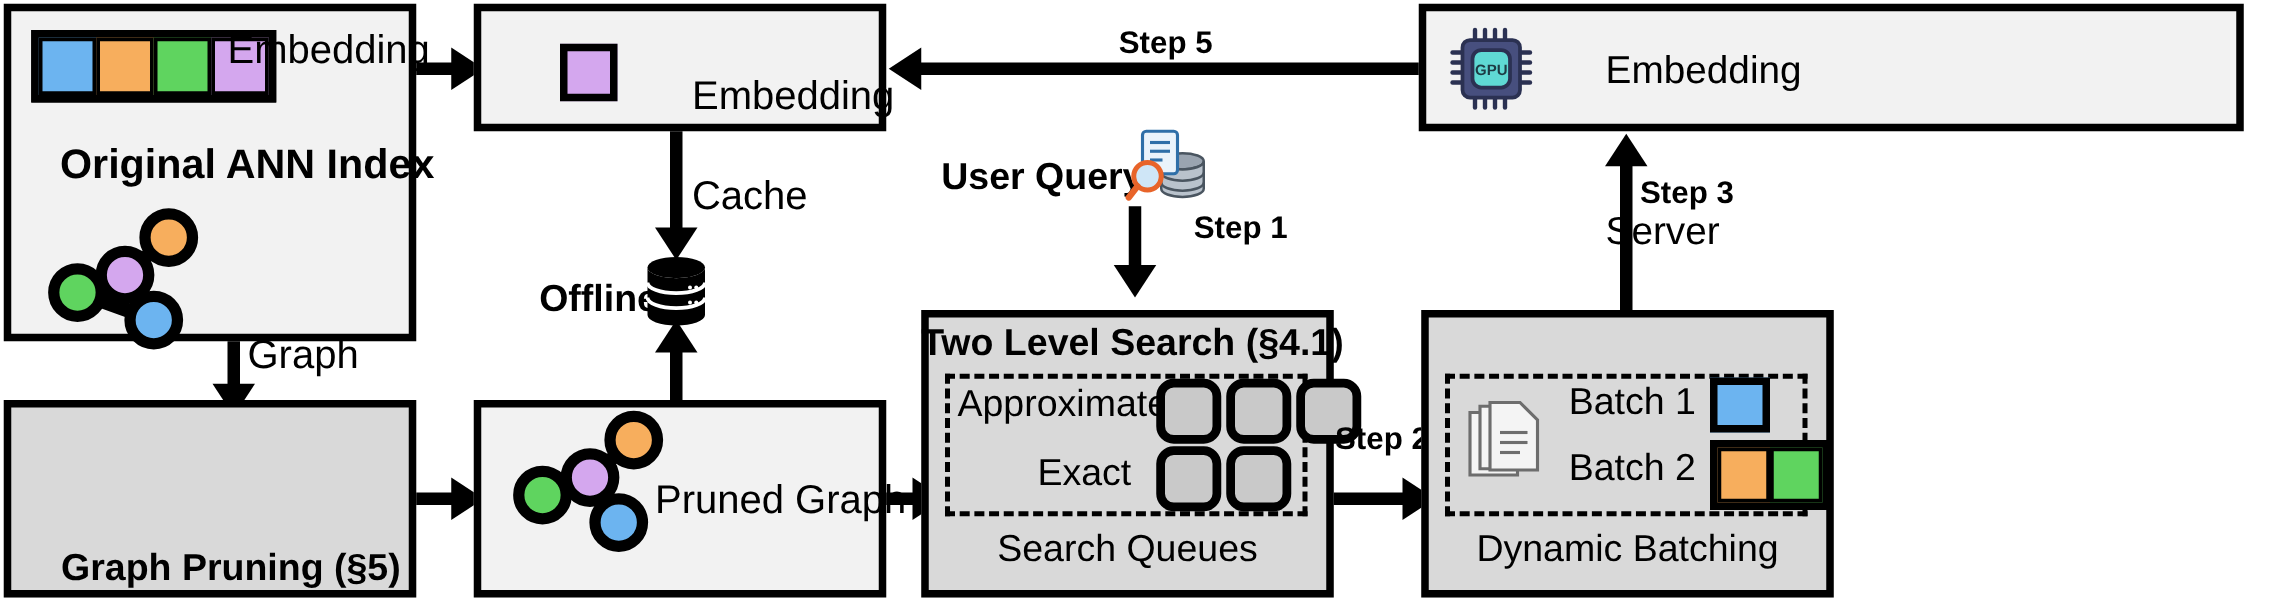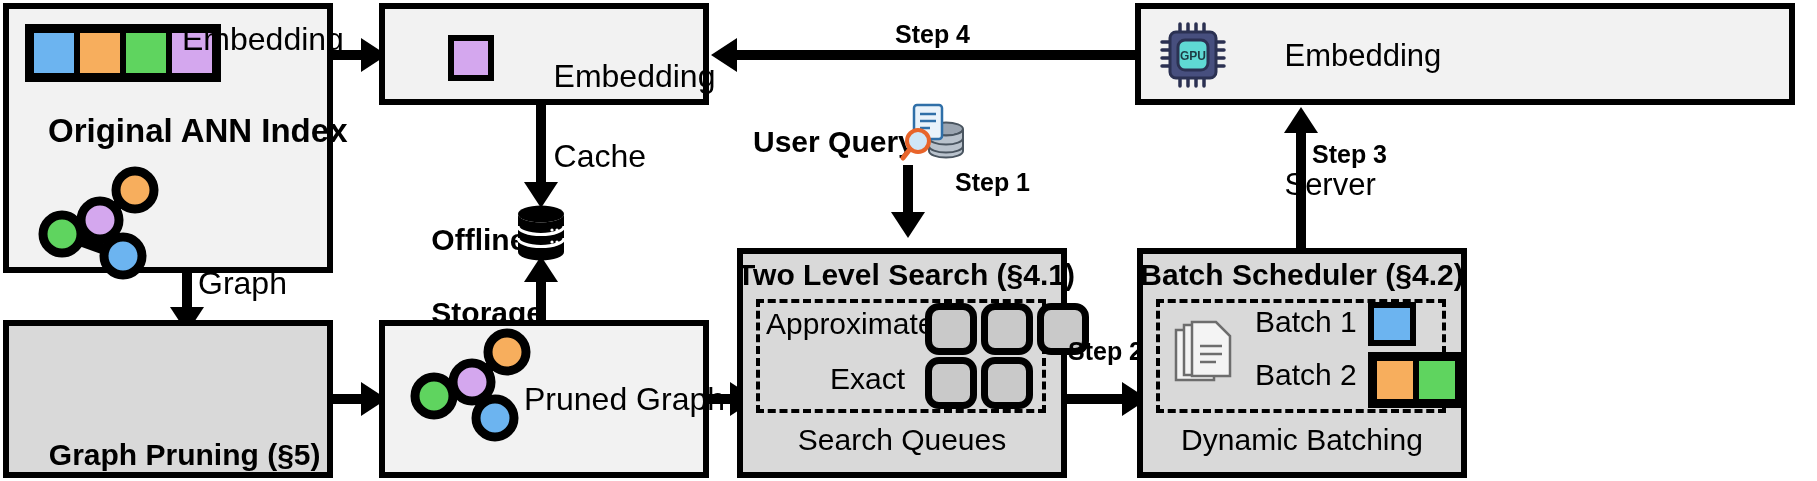--- a/index.html
+++ b/index.html
@@ -90,21 +90,20 @@
   <div class="lbl" style="left:518px;top:16px;font-size:32px;line-height:1.25;">
     <span>Embedding</span><br>
     <span>Cache</span>
   </div>
 
   <div class="ln" style="left:536px;top:105px;width:10px;height:82px;"></div>
   <div class="ah down" style="left:524px;top:182px;"></div>
 
   <div class="lbl ctr" style="left:398px;top:185px;width:124px;font-size:30px;font-weight:bold;line-height:1.22;">
     <span>Offline</span><br>
-    <span>Storage</span>
   </div>
 
   <svg style="position:absolute;left:516px;top:205px;" width="50" height="56" viewBox="0 0 50 56">
     <ellipse cx="25" cy="9" rx="23" ry="8.5" fill="#000"></ellipse>
     <path d="M2 9 L2 47 A23 8.5 0 0 0 48 47 L48 9 A23 8.5 0 0 1 2 9 Z" fill="#000"></path>
     <path d="M2 21 A23 8.5 0 0 0 48 21" fill="none" stroke="#fff" stroke-width="3"></path>
     <path d="M2 33 A23 8.5 0 0 0 48 33" fill="none" stroke="#fff" stroke-width="3"></path>
     <circle cx="36" cy="25" r="1.6" fill="#fff"></circle>
       <circle cx="41" cy="25" r="1.6" fill="#fff"></circle>
     <circle cx="36" cy="37" r="1.6" fill="#fff"></circle>
@@ -175,21 +174,20 @@
   </div>
 
   <div class="lbl ctr" style="left:737px;top:423px;width:330px;font-size:30px;">Search Queues</div>
 
   <div class="ln" style="left:1067px;top:394px;width:62px;height:10px;"></div>
   <div class="ah right" style="left:1122px;top:382px;"></div>
   <div class="steplbl" style="left:1068px;top:337px;">Step 2</div>
 
   <div class="box gray" style="left:1137px;top:248px;width:330px;height:230px;">
   </div>
-  <div class="lbl ctr" style="left:1137px;top:258px;width:330px;font-size:30px;font-weight:bold;">Batch Scheduler (§4.2)</div>
 
   <div class="dashed" style="left:1156px;top:299px;width:290px;height:114px;"></div>
 
   <svg style="position:absolute;left:1172px;top:320px;" width="62" height="68" viewBox="0 0 62 68">
     <g fill="#f4f4f4" stroke="#6d6d6d" stroke-width="2.5">
       <path d="M4 10 h26 l12 12 v38 h-38 z"></path>
       <path d="M12 5 h26 l12 12 v38 h-38 z"></path>
       <path d="M20 2 h24 l14 14 v40 h-38 z"></path>
     </g>
     <g stroke="#6d6d6d" stroke-width="2.5">
@@ -242,15 +240,15 @@
   </svg>
 
   <div class="lbl" style="left:1250px;top:8px;font-size:31px;line-height:1.04;">
     <span>Embedding</span><br>
     <br>
     <span>Server</span>
   </div>
 
   <div class="ln" style="left:736px;top:50px;width:399px;height:10px;"></div>
   <div class="ah left" style="left:711px;top:38px;"></div>
-  <div class="steplbl" style="left:895px;top:20px;">Step 4</div>
+  <div class="steplbl" style="left:895px;top:20px;">Step 5</div>
 
 </div>
 
 </body></html>

